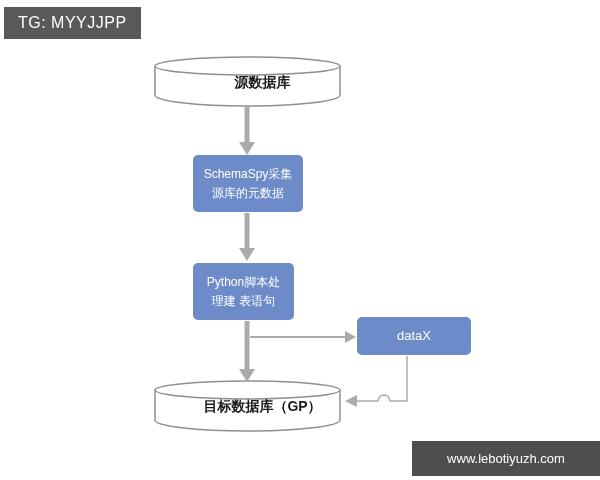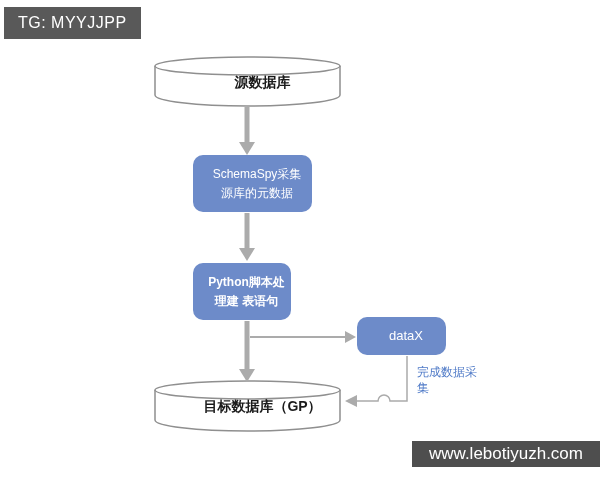--- a/index.html
+++ b/index.html
@@ -45,44 +45,43 @@
     position: absolute;
     background: #6d8bc9;
     color: #ffffff;
     display: flex;
     align-items: center;
     justify-content: center;
     text-align: center;
     font-size: 12px;
     line-height: 1.55;
     white-space: pre-line;
-    border-radius: 10px;
-    padding-left: 9px;
+    border-radius: 5px;
   }
   .box.schemaspy { left: 193px; top: 155px; width: 110px; height: 57px; }
-  .box.python    { left: 193px; top: 263px; width: 89px; height: 57px; font-weight: bold; }
-  .box.datax     { left: 357px; top: 317px; width: 80px; height: 38px; font-size: 13px; }
+  .box.python    { left: 193px; top: 263px; width: 101px; height: 57px; }
+  .box.datax     { left: 357px; top: 317px; width: 114px; height: 38px; font-size: 13px; }
   .annotation {
     position: absolute;
     color: #4f7ac7;
     font-size: 12px;
     line-height: 1.35;
     white-space: pre-line;
   }
   .annotation.left  { left: 162px; top: 320px; width: 72px; }
   .annotation.right { left: 417px; top: 364px; width: 80px; }
   .watermark {
     position: absolute;
     left: 412px;
     top: 441px;
     width: 188px;
-    height: 26px;
+    height: 35px;
     background: #4e4e4e;
     color: #ffffff;
-    font-size: 17px;
+    font-size: 13px;
     display: flex;
     align-items: center;
     justify-content: center;
   }
 </style>
 </head>
 <body>
 
 <div class="stage">
 
@@ -128,18 +127,16 @@
 
   <div class="db-label source">源数据库</div>
   <div class="db-label target">目标数据库（GP）</div>
 
   <div class="box schemaspy">SchemaSpy采集
 源库的元数据</div>
   <div class="box python">Python脚本处
 理建 表语句</div>
   <div class="box datax">dataX</div>
 
-  <div class="annotation right">完成数据采
-集</div>
 
   <div class="watermark">www.lebotiyuzh.com</div>
 
 </div>
 
 </body></html>

